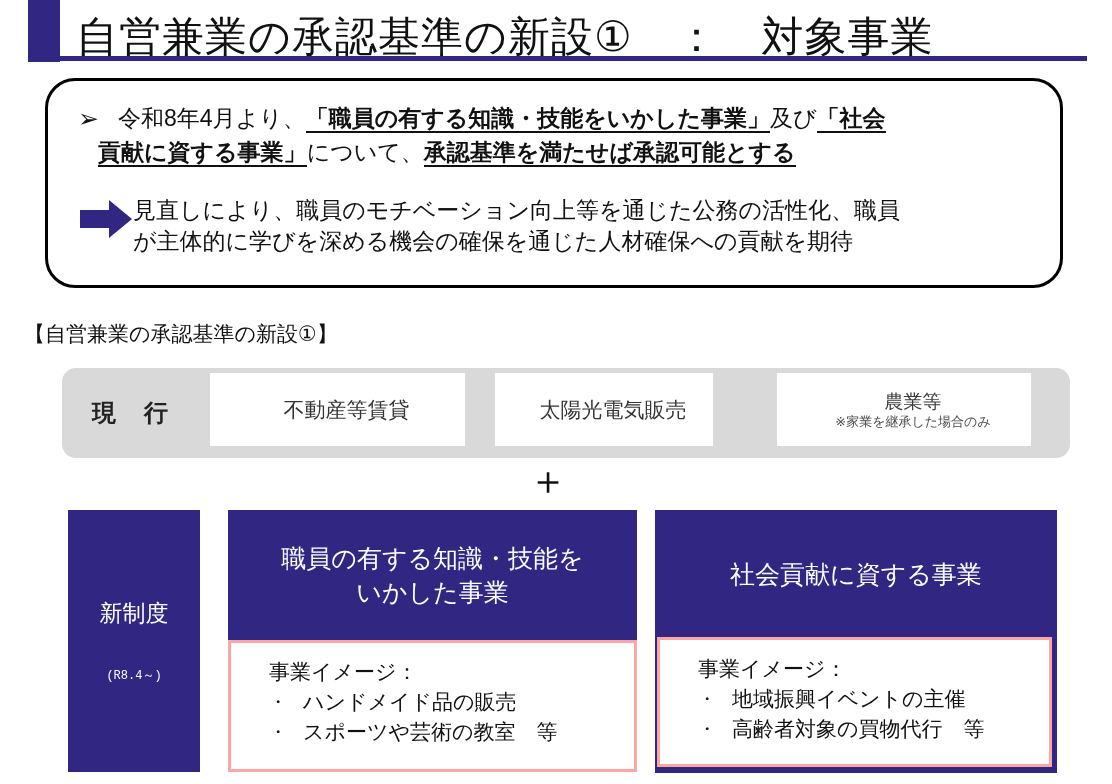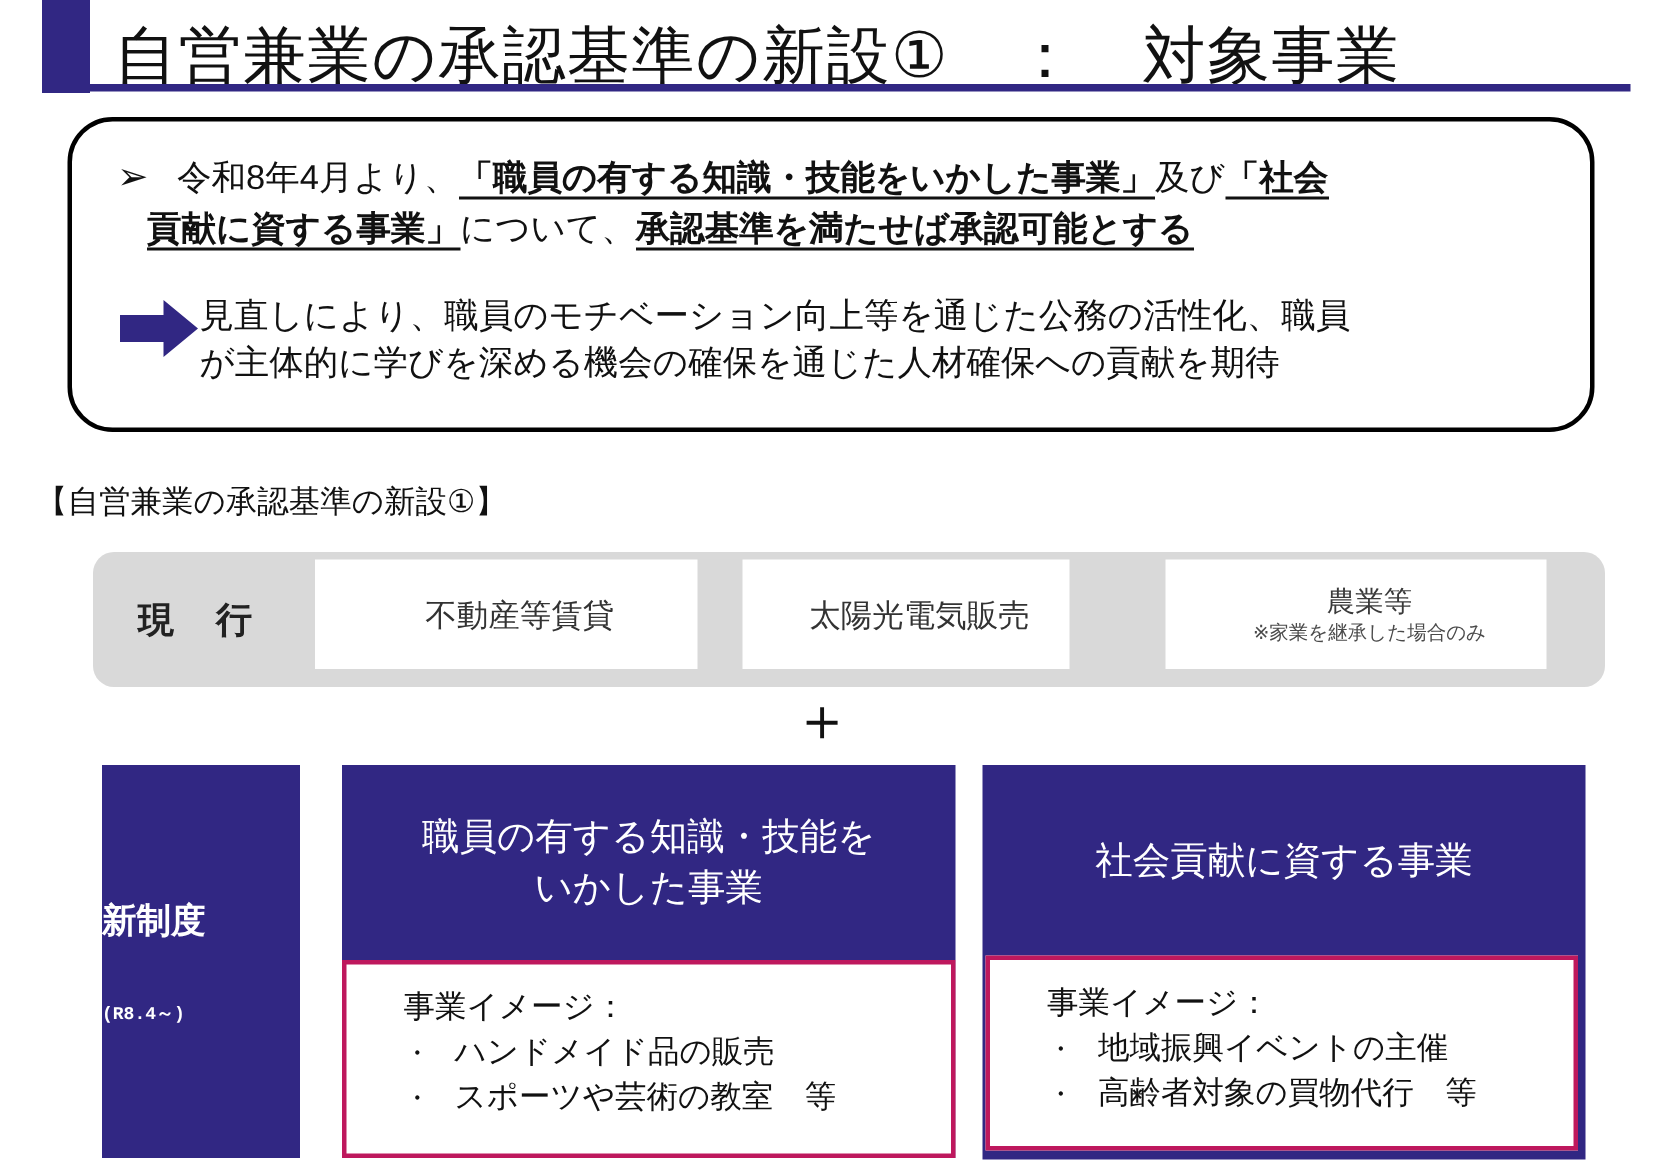--- a/index.html
+++ b/index.html
@@ -79,37 +79,37 @@
   
   .plus {
     position: absolute; left: 498px; top: 455px; width: 100px;
     text-align: center; font-size: 40px; line-height: 50px; font-weight: 300; color: #111;
   }
 
   
   .new-label-box {
     position: absolute; left: 68px; top: 510px; width: 132px; height: 262px;
     background: #312783; color: #ffffff;
-    display: flex; flex-direction: column; align-items: flex-start; justify-content: center; font-weight: bold;
+    display: flex; flex-direction: column; align-items: center; justify-content: center;
   }
   .new-label-box .main { font-size: 23px; }
   .new-label-box .sub { font-size: 12px; margin-top: 38px; font-family: "Liberation Mono", "DejaVu Sans Mono", monospace; }
 
   .card { position: absolute; background: #312783; display: flex; flex-direction: column; box-sizing: border-box; }
   .card1 { left: 228px; top: 510px; width: 409px; height: 262px; }
   .card2 { left: 655px; top: 510px; width: 402px; height: 263px; }
   .card-header {
     color: #ffffff; text-align: center;
     display: flex; flex-direction: column; align-items: center; justify-content: center;
     font-size: 25px; line-height: 34px; flex: 0 0 auto;
   }
   .card1 .card-header { height: 130px; justify-content: center; }
   .card2 .card-header { height: 127px; }
   .card-body {
-    flex: 1 1 auto; background: #ffffff; border: 3px solid #be185d;
+    flex: 1 1 auto; background: #ffffff; border: 3px solid #fca5a5;
     box-sizing: border-box; padding: 14px 6px 0 38px;
     font-size: 21px; line-height: 30px; color: #111;
   }
   .card2 .card-body { margin: 0 5px 6px 2px; }
   .body-item { display: flex; }
   .bullet { width: 34px; flex: 0 0 auto; font-size: 18px; }
 </style>
 </head>
 <body>
 

